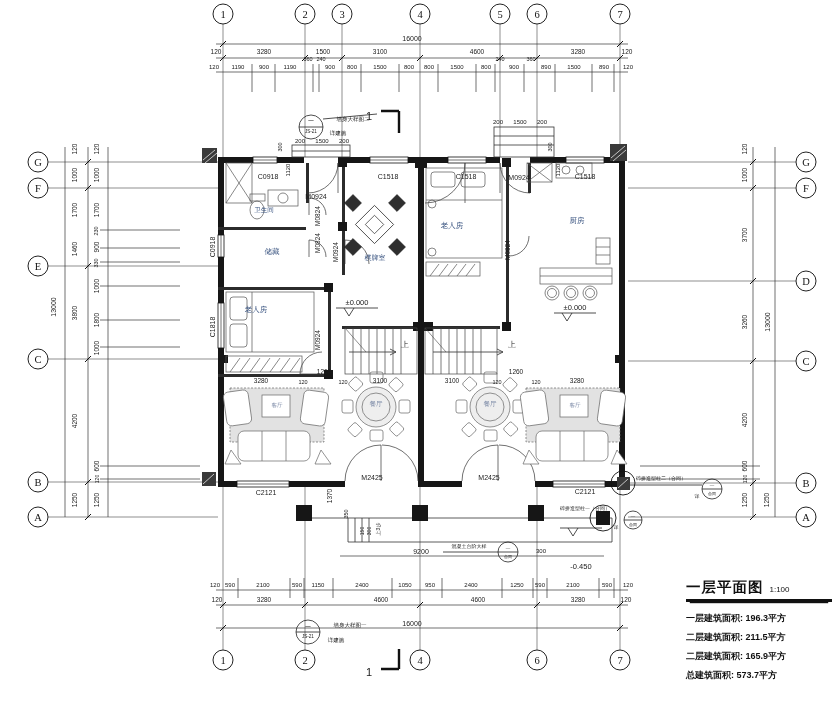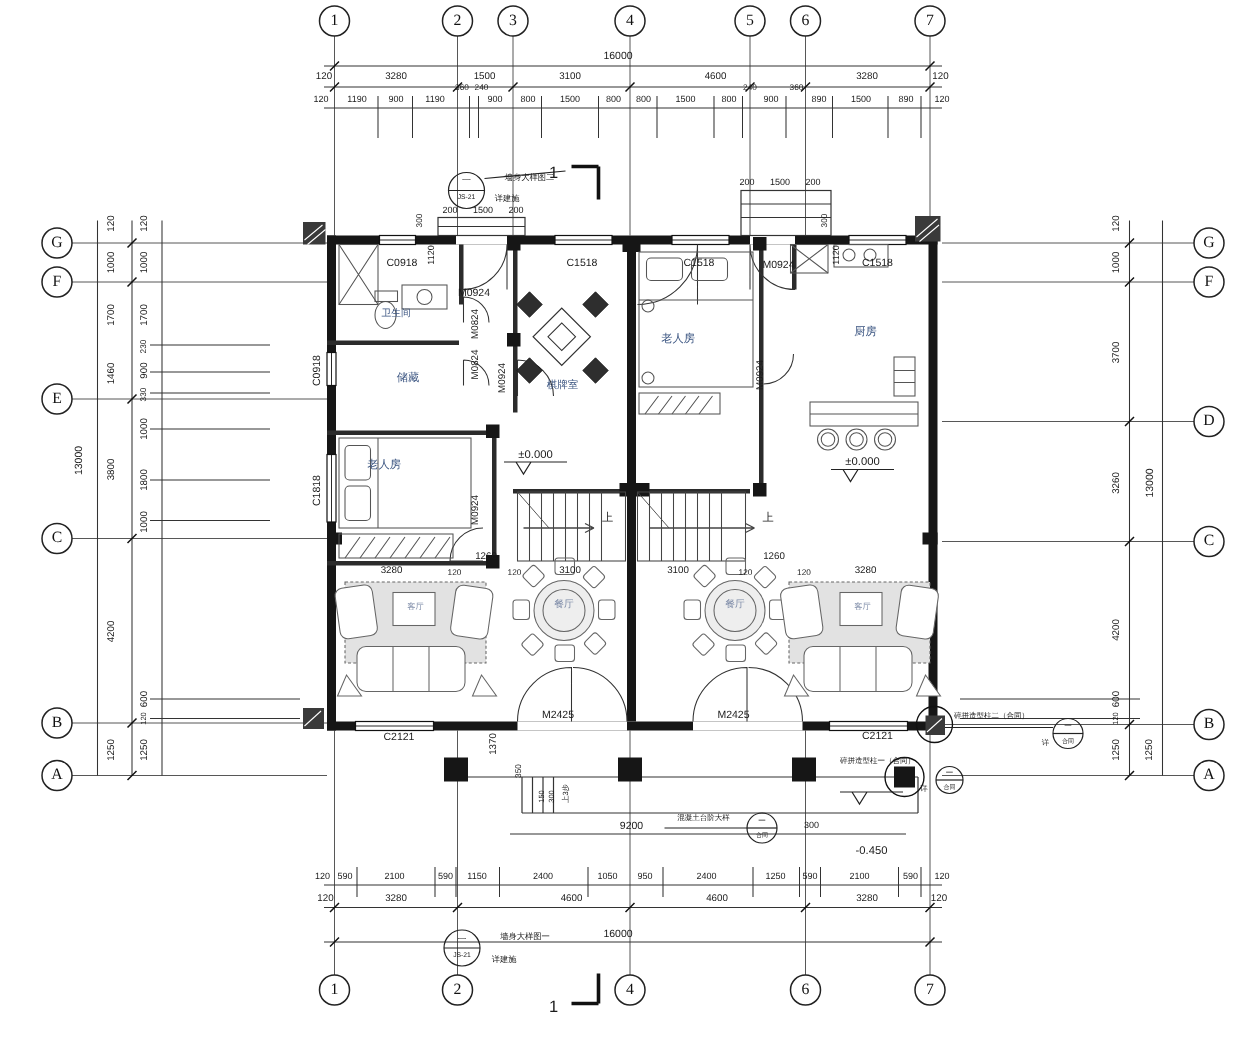--- a/index.html
+++ b/index.html
@@ -584,14 +584,24 @@
       <div class="lbl" style="left: 585px; top: 508px; font-size: 5px; transform: translate(-50%, -50%);">碎拼造型柱一（合同）</div>
       <div class="lbl" style="left: 633px; top: 516px; font-size: 5px; transform: translate(-50%, -50%);">一</div>
       <div class="lbl" style="left: 633px; top: 525px; font-size: 4px; transform: translate(-50%, -50%);">合同</div>
       <div class="lbl" style="left: 616px; top: 527px; font-size: 5px; transform: translate(-50%, -50%);">详</div>
       <div class="lbl" style="left: 469px; top: 546px; font-size: 5px; transform: translate(-50%, -50%);">混凝土台阶大样</div>
       <div class="lbl" style="left: 508px; top: 548px; font-size: 5px; transform: translate(-50%, -50%);">一</div>
       <div class="lbl" style="left: 508px; top: 557px; font-size: 4px; transform: translate(-50%, -50%);">合同</div>
     </div>
 
   <div class="titleblock">
+    <div class="tb-title-row">
+      <span class="tb-title">一层平面图</span>
+      <span class="tb-scale">1:100</span>
+    </div>
+    <div class="tb-areas">
+      <div class="tb-area">一层建筑面积: 196.3平方</div>
+      <div class="tb-area">二层建筑面积: 211.5平方</div>
+      <div class="tb-area">二层建筑面积: 165.9平方</div>
+      <div class="tb-area">总建筑面积: 573.7平方</div>
+    </div>
   </div>
 </div>
 
 </body></html>

